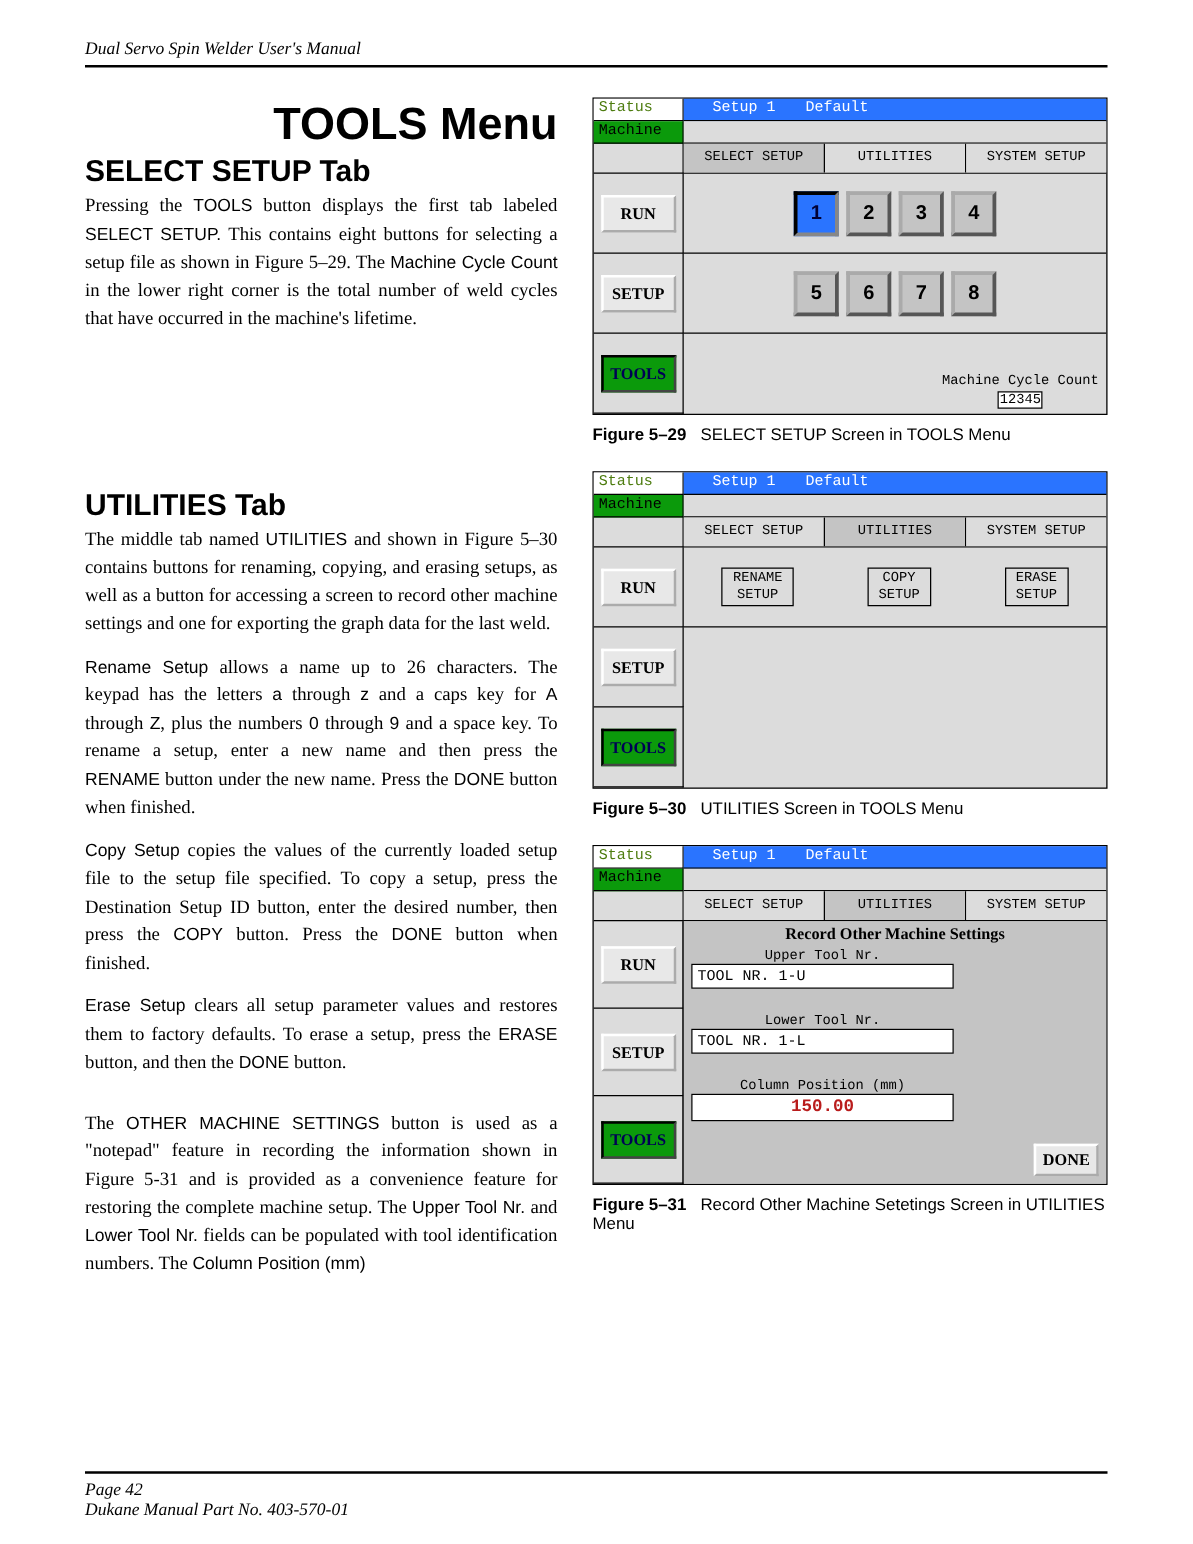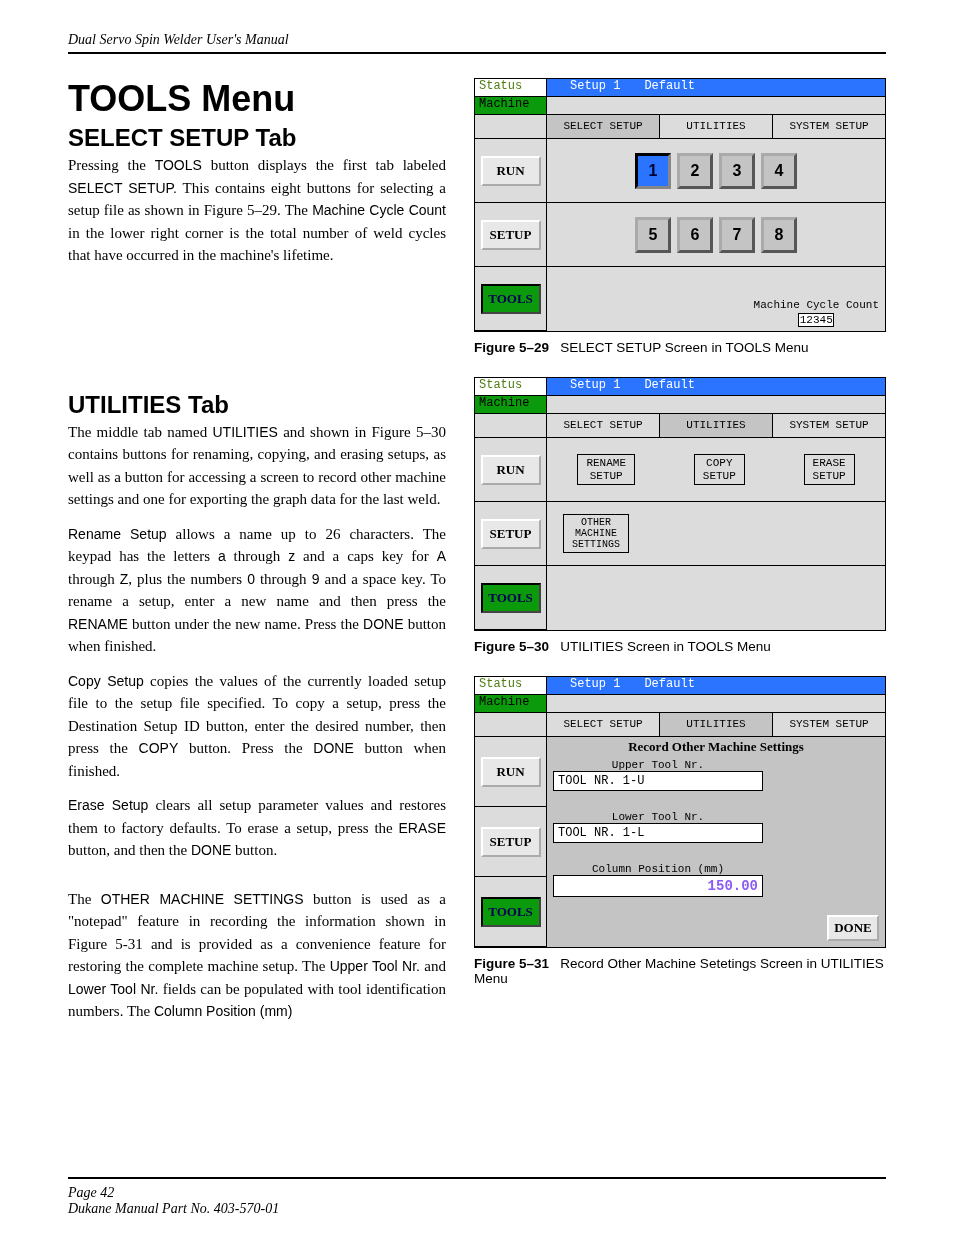--- a/index.html
+++ b/index.html
@@ -15,21 +15,21 @@
   .header-bar {
     border-bottom: 2px solid #000;
     padding-bottom: 4px;
     margin-bottom: 24px;
   }
   .header-bar span { font-style: italic; font-size: 14px; }
   .columns { display: flex; gap: 28px; }
   .left-col { flex: 1.05; }
   .right-col { flex: 1; }
 
-  h1 { font-family: Arial, Helvetica, sans-serif; font-weight: bold; font-size: 36px; margin-bottom: 4px; }
+  h1 { font-family: Arial, Helvetica, sans-serif; font-weight: bold; font-size: 36px; margin-bottom: 4px; text-align: right; }
   h2 { font-family: Arial, Helvetica, sans-serif; font-weight: bold; font-size: 24px; margin-bottom: 2px; margin-top: 4px; }
   .body-text { font-size: 15px; line-height: 1.5; text-align: justify; margin-bottom: 12px; }
   .body-text .sans { font-family: Arial, Helvetica, sans-serif; font-size: 14px; }
 
   
   .panel {
     border: 1px solid #000;
     width: 412px;
     margin-bottom: 8px;
     font-family: "Courier New", monospace;
@@ -60,21 +60,21 @@
   .pill-wide { width:280px; padding:4px; }
   .mcc-block { position:absolute; right:6px; bottom:4px; text-align:center; font-size:11px;}
   .mcc-block .mcc-val { border:1px solid #000; width:36px; margin:2px auto 0 auto; background:#fff;}
   .caption { font-family: Arial, Helvetica, sans-serif; font-size:13.5px; margin-bottom:22px; }
   .caption b { font-weight:bold; }
 
   .headline-row { font-family:"Times New Roman",serif; font-weight:bold; font-size:13px; text-align:center; width:100%; background:#c4c4c4;}
   .input-block { width:210px;}
   .input-label { font-size:11px; text-align:center; }
   .input-box { border:1px solid #000; background:#fff; padding:2px 4px; font-size:12px; text-align:left;}
-  .input-box.center { text-align:right; color:#8b5cf6; font-weight:bold; font-size:14px;}
+  .input-box.center { text-align:center; color:#b91c1c; font-weight:bold; font-size:14px;}
   .done-btn { position:absolute; right:6px; bottom:6px; width:52px; height:26px; border:2px outset #fff; background:#e8e8e8; font-family:"Times New Roman",serif; font-weight:bold; font-size:13px; display:flex; align-items:center; justify-content:center;}
 
   .footer { position:absolute; bottom:18px; left:68px; right:68px; border-top:2px solid #000; display:flex; justify-content:space-between; padding-top:6px; font-style:italic; font-size:14px;flex-direction:column;}
 </style>
 </head>
 <body>
 
 <div class="header-bar">
   <span>Dual Servo Spin Welder User's Manual</span>
 </div>
@@ -185,25 +185,20 @@
           <div class="pill-btn" style="white-space:pre-line;">COPY
 SETUP</div>
           <div class="pill-btn" style="white-space:pre-line;">ERASE
 SETUP</div>
         </div>
       </div>
       <div class="content-row">
         <div class="side-btn">
             <div class="btn3d">SETUP</div>
           </div>
-        <div class="content-cell" style="justify-content:flex-start; padding-left:16px;">
-          <div class="pill-btn" style="white-space:pre-line; font-size:10px;">OTHER
-MACHINE
-SETTINGS</div>
-        </div>
       </div>
       <div class="content-row">
         <div class="side-btn tools">
             <div class="btn3d">TOOLS</div>
           </div>
       </div>
     </div>
     <div class="caption"><b>Figure 5–30</b>&nbsp;&nbsp;&nbsp;<span>UTILITIES Screen in TOOLS Menu</span></div>
 
     <div class="panel">

